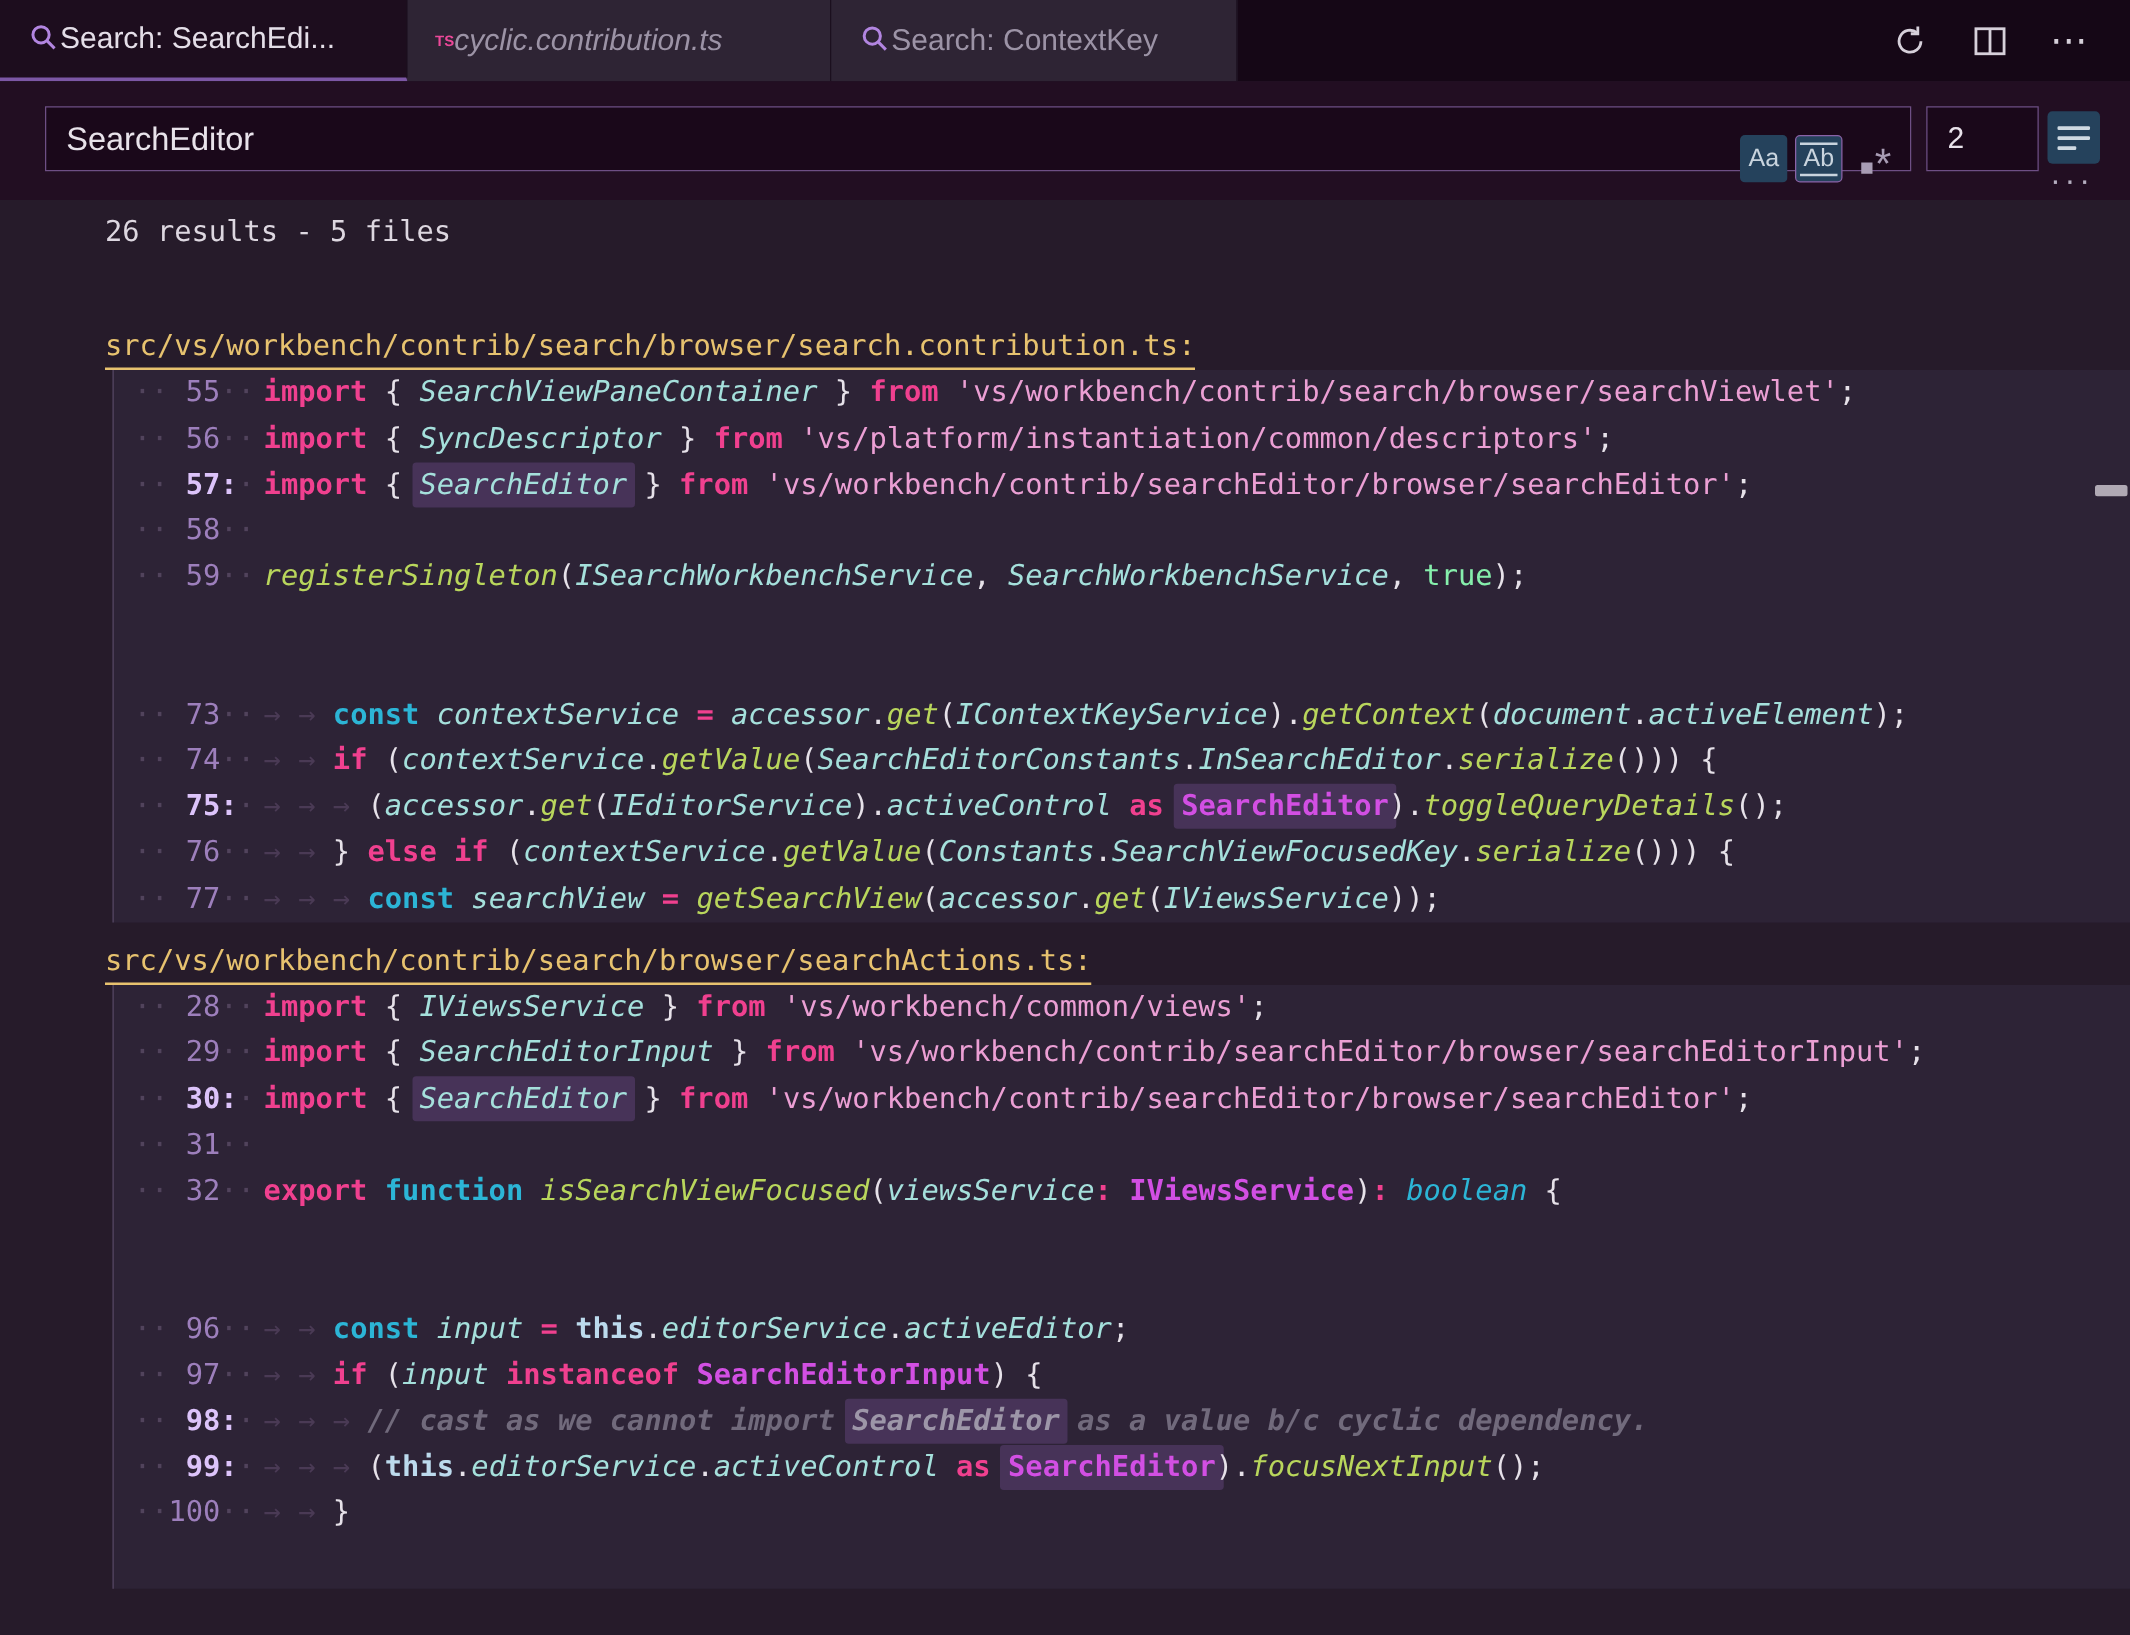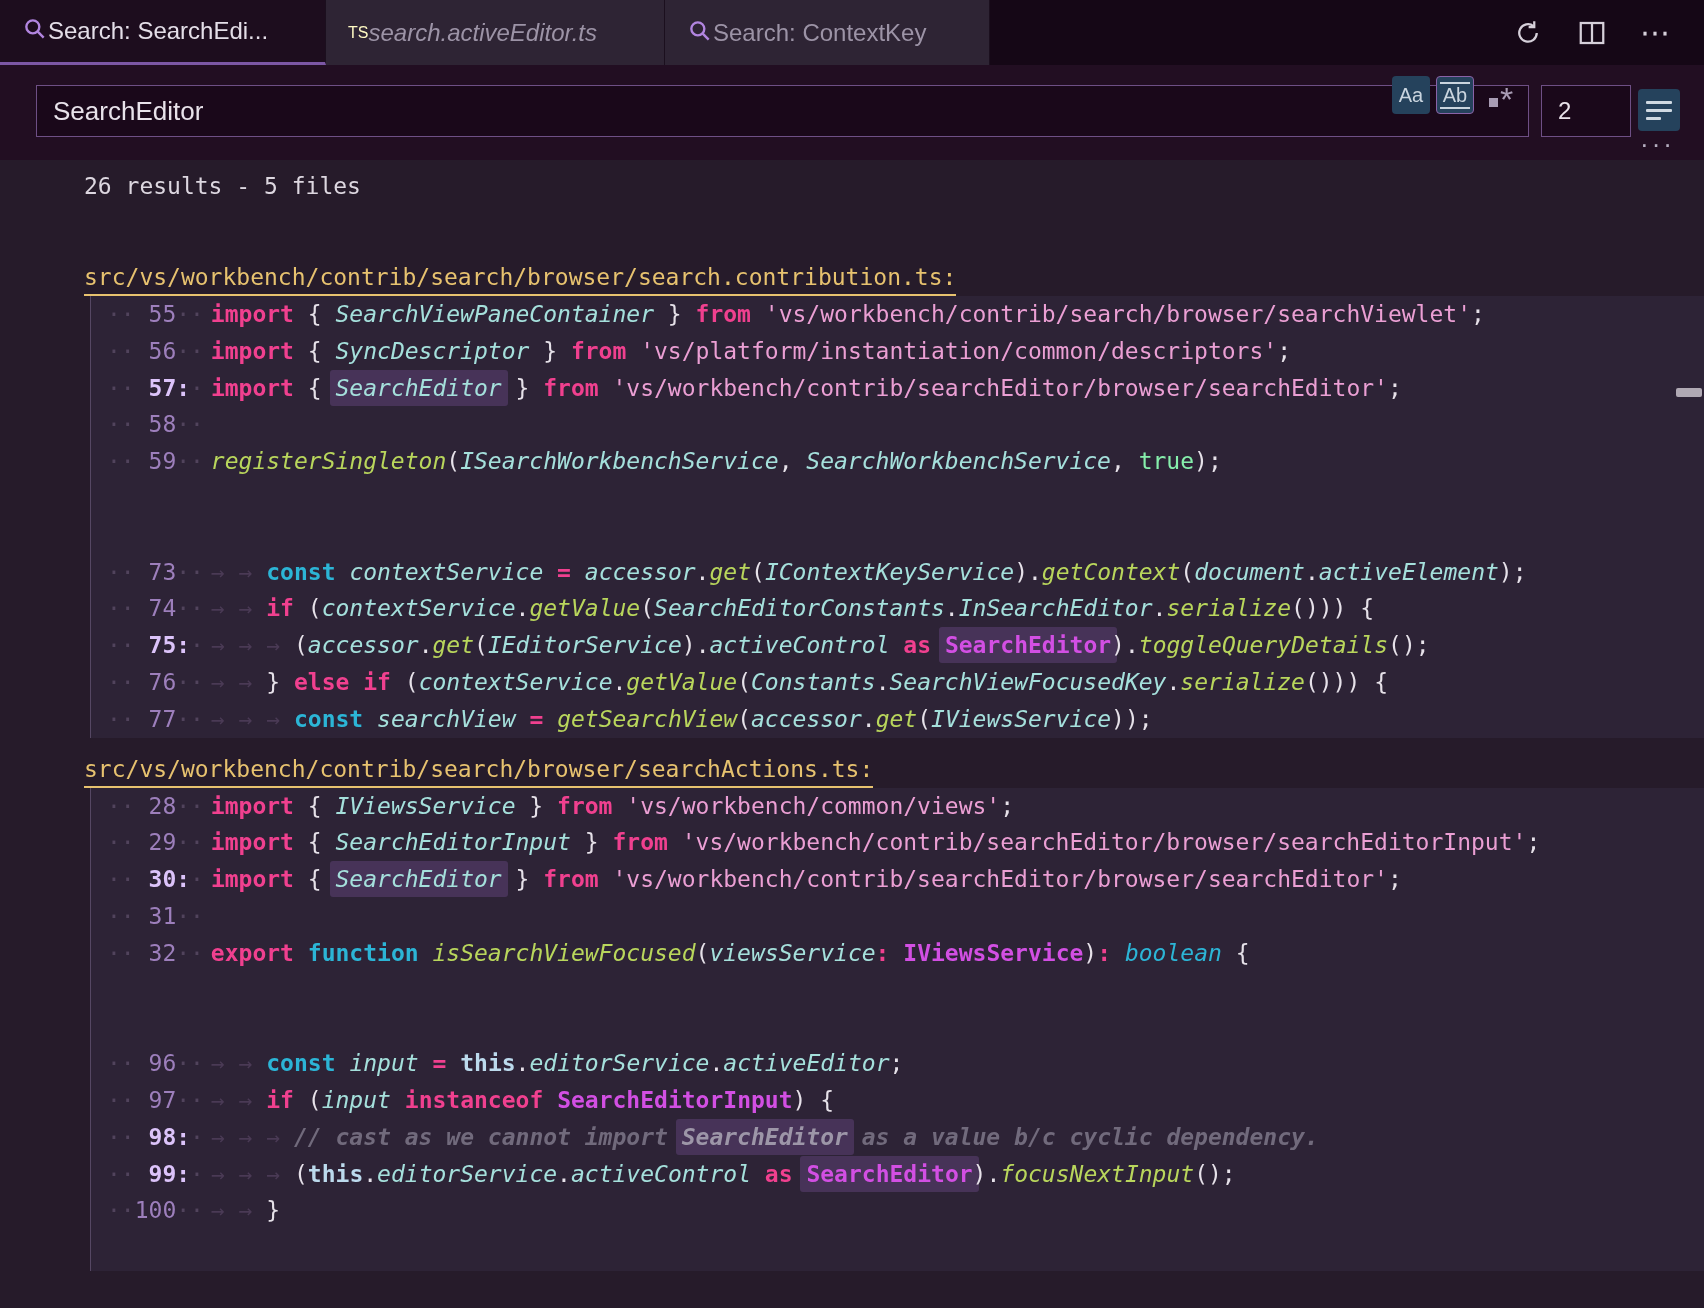--- a/index.html
+++ b/index.html
@@ -5,36 +5,36 @@
   * { margin:0; padding:0; box-sizing:border-box; }
   html,body { width:1704px; height:1308px; overflow:hidden; background:#261b2a;
               font-family:"Liberation Sans", sans-serif; }
 
   
   .tabbar { height:65px; background:#150716; display:flex; position:relative; }
   .tab { height:65px; display:flex; align-items:center; padding:0 22px;
          font-size:24px; color:#9c93a6; background:#2e2434; border-right:1px solid #1b0f1e;
          cursor:pointer; overflow:hidden; white-space:nowrap; }
   .tab.active { background:#1d0d1e; color:#e4dee8; border-bottom:3px solid #7c57a5; }
-  .tab .ticon { font-size:16px; font-weight:normal; color:#fef9c3; font-style:normal; }
+  .tab .ticon { font-size:12px; font-weight:bold; color:#ec4899; font-style:normal; }
   .tab.preview .tlabel { font-style:italic; }
   .tabbar-actions { position:absolute; right:0; top:0; height:65px; display:flex;
                     align-items:center; gap:24px; padding-right:28px; }
   .abtn { width:40px; height:40px; display:flex; align-items:center; justify-content:center;
           color:#d6d0da; cursor:pointer; }
   .abtn svg { display:block; }
   .dots3 { font-size:30px; color:#d6d0da; letter-spacing:2px; line-height:20px; }
 
   
   .searchrow { height:95px; background:#220e22; position:relative; }
   .search-input { position:absolute; left:36px; top:20px; width:1493px; height:52px;
                   background:#1a081a; border:1px solid #6e4f85; color:#e8e2ea;
                   font-size:26px; padding:0 220px 0 16px; outline:none;
                   font-family:"Liberation Sans", sans-serif; }
-  .toggles { position:absolute; left:1392px; top:11px; display:flex; gap:6px; align-items:center; }
+  .toggles { position:absolute; left:1392px; top:43px; display:flex; gap:6px; align-items:center; }
   .toggle { width:38px; height:38px; display:flex; align-items:center; justify-content:center;
             border-radius:4px; font-size:20px; color:#c9d4de; border:1px solid transparent;
             cursor:pointer; }
   .toggle.active { background:#25425c; }
   .toggle.t-word.active { border-color:#8a63a8; }
   .toggle.t-word .wlbl { border-top:2px solid #c9d4de; border-bottom:2px solid #c9d4de; padding:0 3px; }
   .toggle.t-regex { color:#a89cb4; width:42px; }
   .toggle.t-regex .sq { width:9px; height:9px; background:#a89cb4; display:inline-block; margin-right:2px; margin-top:14px; }
   .toggle.t-regex .ast { font-size:34px; line-height:10px; position:relative; top:4px; }
   .context-input { position:absolute; left:1541px; top:20px; width:90px; height:52px;
@@ -90,21 +90,21 @@
   <div id="tabs" style="display:flex;">
       <div class="tab active" style="width: 326px;">
         <span class="ticon"><svg width="26" height="26" viewBox="0 0 24 24" fill="none" stroke="#b285e0" stroke-width="2.2">
             <circle cx="10" cy="10" r="6"></circle>
             <line x1="14.5" y1="14.5" x2="20" y2="20"></line>
           </svg></span>
         <span class="tlabel">Search: SearchEdi...</span>
       </div>
       <div class="tab preview" style="width: 339px;">
         <span class="ticon">TS</span>
-        <span class="tlabel">search.activeEditor.ts</span>
+        <span class="tlabel">cyclic.contribution.ts</span>
       </div>
       <div class="tab" style="width: 325px;">
         <span class="ticon"><svg width="26" height="26" viewBox="0 0 24 24" fill="none" stroke="#b285e0" stroke-width="2.2">
             <circle cx="10" cy="10" r="6"></circle>
             <line x1="14.5" y1="14.5" x2="20" y2="20"></line>
           </svg></span>
         <span class="tlabel">Search: ContextKey</span>
       </div>
     </div>
   <div class="tabbar-actions">

